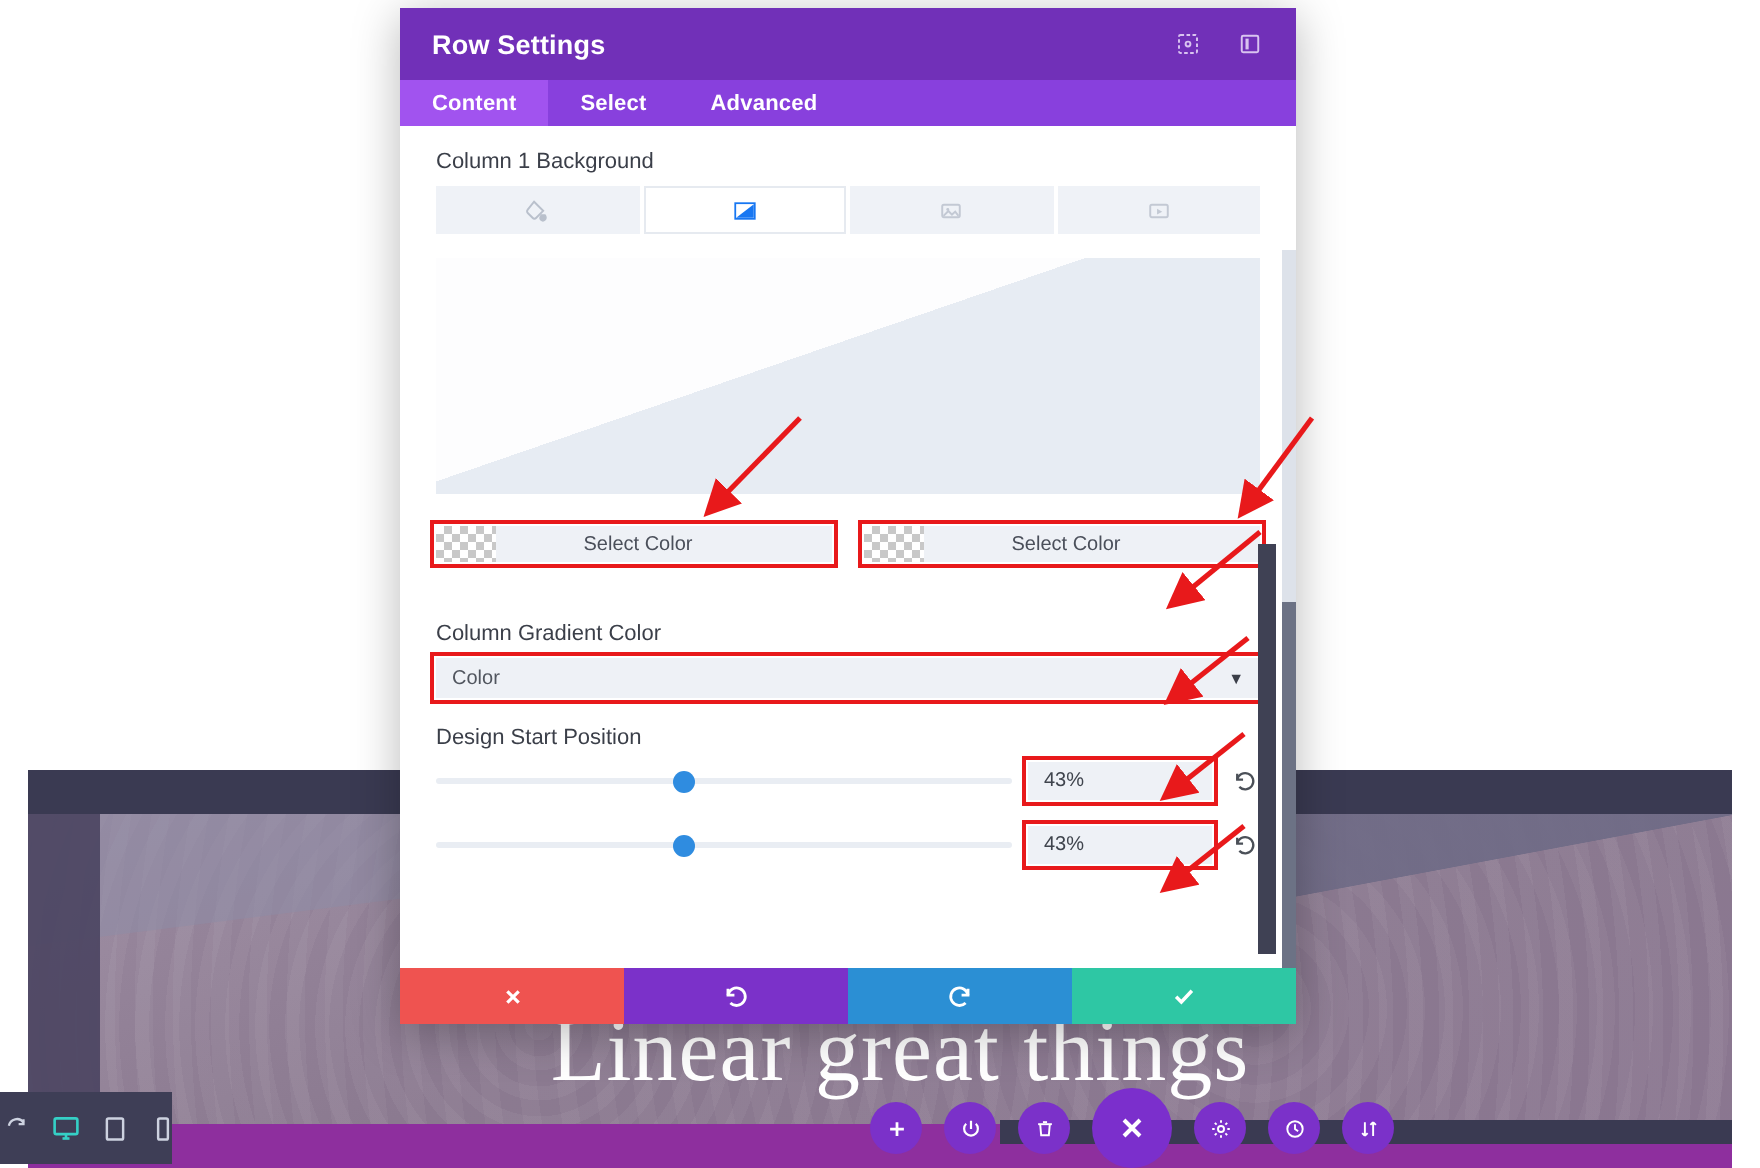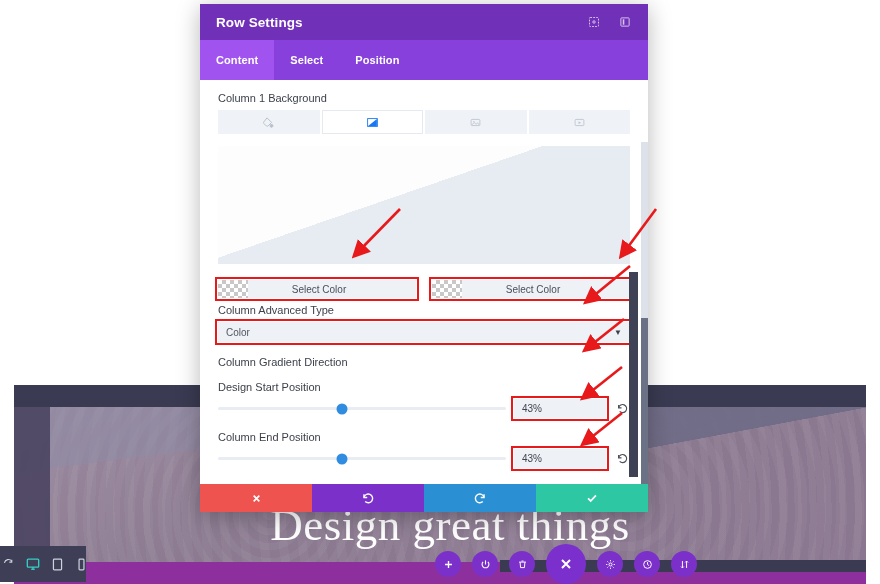--- a/index.html
+++ b/index.html
@@ -119,21 +119,21 @@
     flex:0 0 auto;
   }
   .modal-title {
     color:#fff; font-size:13.5px; font-weight:bold; letter-spacing:.1px;
   }
   .head-icons { margin-left:auto; display:flex; align-items:center; gap:17px; }
   .head-icons .hi { color:#d9c4f0; width:14px; height:14px; display:flex; align-items:center; justify-content:center; cursor:pointer;}
   .head-icons svg { display:block; }
 
   .tabbar {
-    height:40px; background:#8840dd;
+    height:23px; background:#8840dd;
     display:flex; align-items:stretch;
     flex:0 0 auto;
   }
   .tab {
     display:flex; align-items:center; justify-content:center;
     padding:0 16px;
     font-size:11px; font-weight:bold; color:#ffffff;
     cursor:pointer; letter-spacing:.1px;
   }
   .tab.active { background:#a153ef; }
@@ -160,21 +160,21 @@
   .bg-tab svg { display:block; }
 
   
   .grad-preview {
     height:118px; width:100%;
     background:linear-gradient(161deg, #fdfdfe 43%, #e7ecf3 43%);
     margin-bottom:16px;
   }
 
   
-  .color-row { display:flex; gap:16px; margin-bottom:6px;justify-content:center; }
+  .color-row { display:flex; gap:16px; margin-bottom:30px;justify-content:center; }
   .color-btn {
     flex:1; height:18px; background:#eef1f6;
     display:flex; align-items:center;
     position:relative; cursor:pointer;
   }
   .swatch {
     width:30px; height:100%;
     background-color:#fff;
     background-image:
       linear-gradient(45deg,#c8c8c8 25%, transparent 25%, transparent 75%, #c8c8c8 75%),
@@ -258,21 +258,21 @@
   <div class="page-preview">
     <div class="pp-topband"></div>
     <div class="pp-hero">
       <div class="pp-hero-tex"></div>
       <div class="pp-diag2"></div>
       <div class="pp-diag"></div>
       <div class="pp-leftband"></div>
     </div>
     <div class="pp-footer"></div>
     <div class="pp-footer-inner"></div>
-    <div class="hero-headline">Design great things</div>
+    <div class="hero-headline">Linear great things</div>
   </div>
 
   <div class="device-bar">
     <div class="dev">
       <svg width="13" height="13" viewBox="0 0 16 16" fill="none" stroke="currentColor" stroke-width="1.4">
           <path d="M3 6a5 5 0 0 1 9-2"></path>
           <path d="M12 2v3h-3"></path>
         </svg>
     </div>
     <div class="dev active">
@@ -354,21 +354,21 @@
               <rect x="2.5" y="2.5" width="11" height="11" rx="1"></rect>
               <rect x="5" y="4.4" width="2.1" height="7.2" fill="currentColor" stroke="none"></rect>
             </svg>
         </div>
       </div>
     </div>
 
     <div class="tabbar">
       <div class="tab active">Content</div>
       <div class="tab">Select</div>
-      <div class="tab">Position</div>
+      <div class="tab">Advanced</div>
     </div>
 
     <div class="modal-body">
 
       <div class="field-label">Column 1 Background</div>
 
       <div class="bg-tabs">
         <div class="bg-tab">
           <svg width="13" height="13" viewBox="0 0 16 16" stroke="#b9c0cc" stroke-width="1.2" fill="none">
               <path d="M6.2 2.3l5.6 5.6-4.4 4.4a1.4 1.4 0 0 1-2 0L2.3 9.2a1.4 1.4 0 0 1 0-2z"></path>
@@ -402,49 +402,47 @@
         <div class="color-btn hl">
           <div class="swatch"></div>
           <div class="lbl">Select Color</div>
         </div>
         <div class="color-btn hl">
           <div class="swatch"></div>
           <div class="lbl">Select Color</div>
         </div>
       </div>
 
-      <div class="field-label">Column Advanced Type</div>
+      <div class="field-label">Column Gradient Color</div>
       <div class="select-box hl">
         <span>Color</span>
         <span class="caret">▼</span>
       </div>
 
       <div class="slider-group">
-        <div class="field-label">Column Gradient Direction</div>
       </div>
 
       <div class="slider-group">
         <div class="field-label">Design Start Position</div>
         <div class="slider-row">
           <div class="track-wrap">
             <div class="track"></div>
             <div class="knob" style="left:43%"></div>
           </div>
           <div class="val-field hl">43%</div>
           <div class="reset-btn">
             <svg width="13" height="13" viewBox="0 0 16 16" stroke="currentColor" stroke-width="1.4" fill="none">
                 <path d="M3.2 7.2a5 5 0 1 1 1.3 4.4"></path>
                 <path d="M3.2 3.6v3.6h3.6"></path>
               </svg>
           </div>
         </div>
       </div>
 
       <div class="slider-group">
-        <div class="field-label">Column End Position</div>
         <div class="slider-row">
           <div class="track-wrap">
             <div class="track"></div>
             <div class="knob" style="left:43%"></div>
           </div>
           <div class="val-field hl">43%</div>
           <div class="reset-btn">
             <svg width="13" height="13" viewBox="0 0 16 16" stroke="currentColor" stroke-width="1.4" fill="none">
                 <path d="M3.2 7.2a5 5 0 1 1 1.3 4.4"></path>
                 <path d="M3.2 3.6v3.6h3.6"></path>

